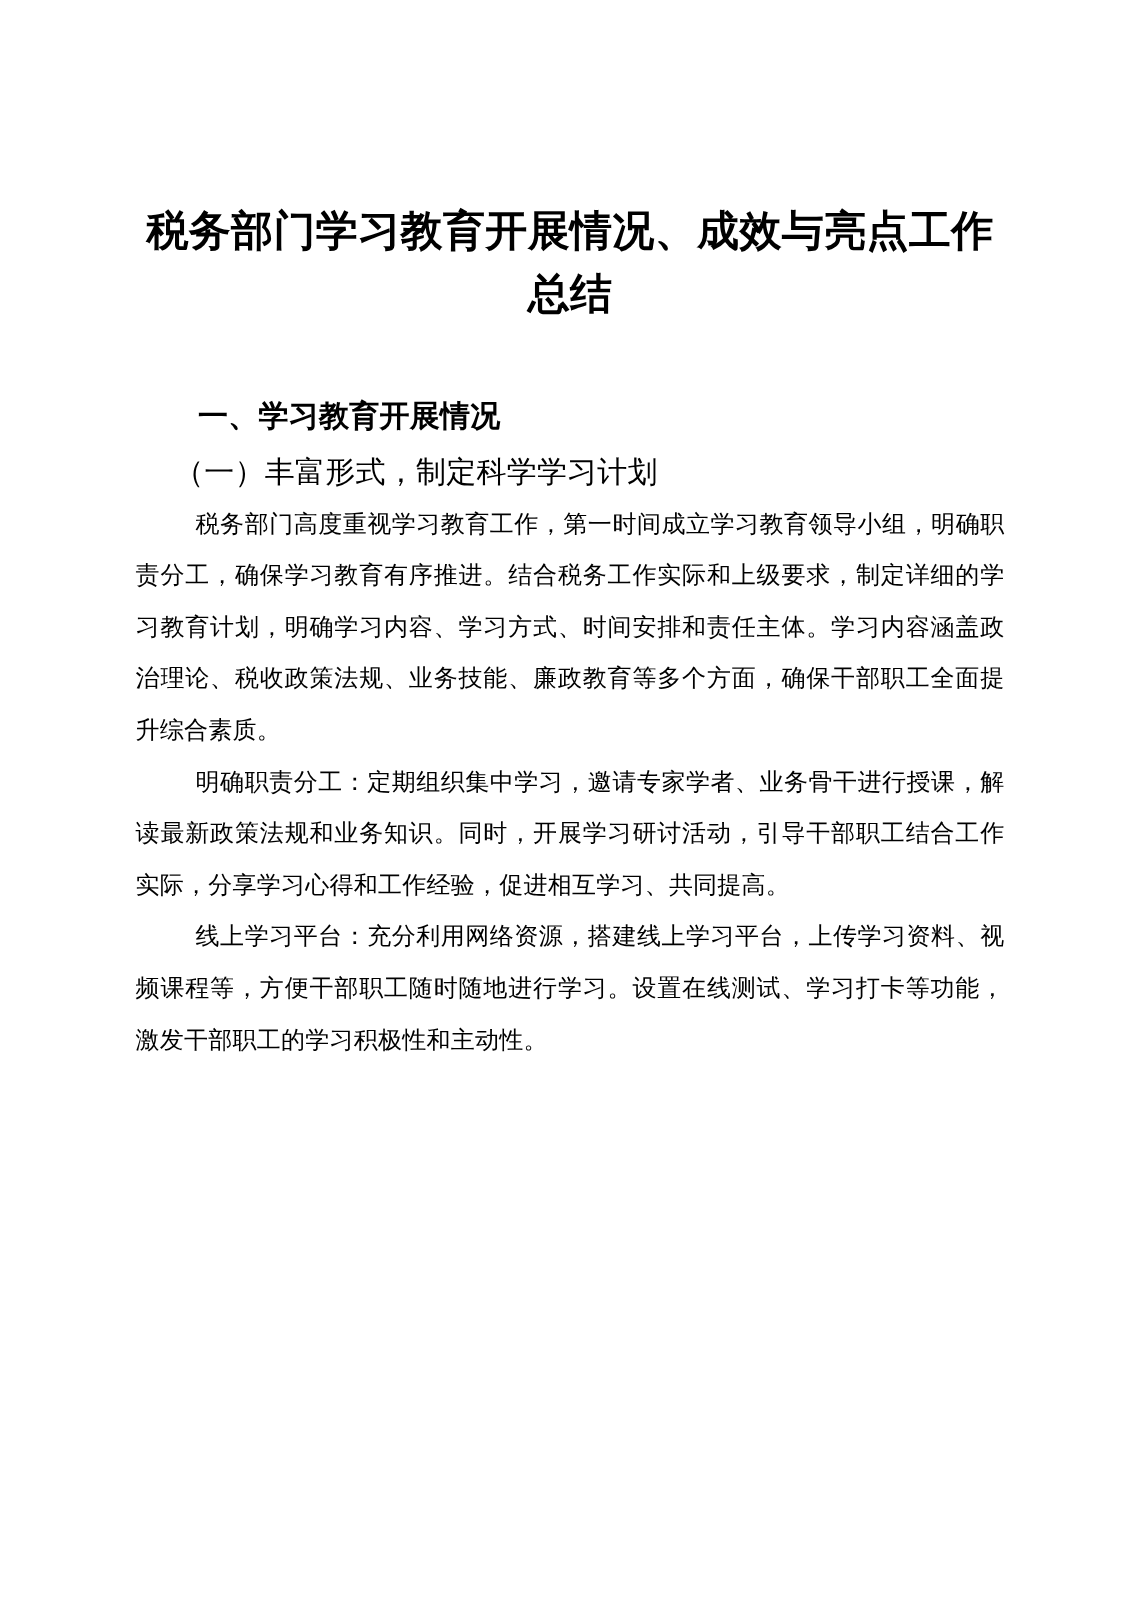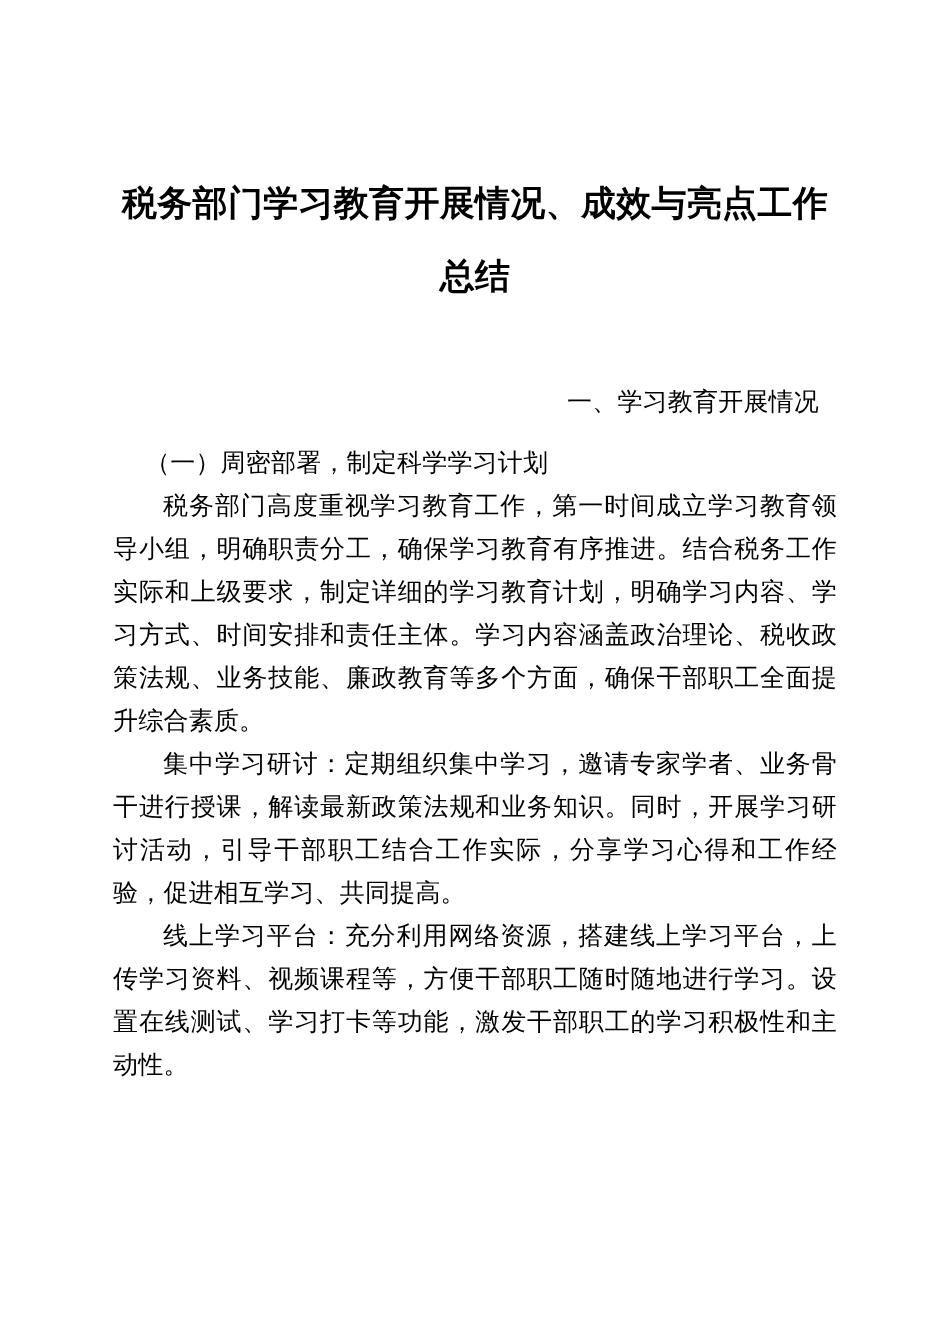--- a/index.html
+++ b/index.html
@@ -32,57 +32,56 @@
     left: 113px;
     top: 0;
     width: 724px;
   }
 
   
   .doc-title {
     font-family: "Liberation Sans", "DejaVu Sans", sans-serif;
     font-weight: 700;
     font-size: 35px;
-    line-height: 73px;
+    line-height: 53px;
     text-align: center;
     letter-spacing: 0.3px;
     margin: 0;
     padding-top: 166px;
     width: 724px;
   }
 
   
   .section-heading {
     font-family: "Liberation Sans", "DejaVu Sans", sans-serif;
-    font-weight: 400;
+    font-weight: 700;
     font-size: 25px;
     line-height: 43px;
-    margin: 18px;
+    margin: 4px;
     padding-top: 50px;
     text-indent: 48px;
     letter-spacing: 0.2px;
-    text-align: right;
   }
 
   
   .sub-heading {
     font-family: "Liberation Serif", "DejaVu Serif", serif;
     font-weight: 400;
     font-size: 25px;
     line-height: 43px;
     margin: 0;
     text-indent: 32px;
     letter-spacing: 0.2px;
   }
 
   
   .body-par {
     font-family: "Liberation Serif", "DejaVu Serif", serif;
     font-weight: 400;
-    font-size: 25px;
+    font-size: 20px;
     line-height: 43px;
     margin: 0;
     text-indent: 50px;
     text-align: justify;
     text-justify: inter-ideograph;
     letter-spacing: 0.2px;
   }
 
   .body-par:last-child {
     text-align: justify;
@@ -93,24 +92,24 @@
 
 <div class="page">
   <div class="content">
 
     <h1 class="doc-title">
       <span>税务部门学习教育开展情况、成效与亮点工作</span><span>总结</span>
     </h1>
 
     <h2 class="section-heading">一、学习教育开展情况</h2>
 
-    <h3 class="sub-heading">（一）周密部署，制定科学学习计划</h3>
+    <h3 class="sub-heading">（一）丰富形式，制定科学学习计划</h3>
 
     <p class="body-par">税务部门高度重视学习教育工作，第一时间成立学习教育领导小组，明确职责分工，确保学习教育有序推进。结合税务工作实际和上级要求，制定详细的学习教育计划，明确学习内容、学习方式、时间安排和责任主体。学习内容涵盖政治理论、税收政策法规、业务技能、廉政教育等多个方面，确保干部职工全面提升综合素质。</p>
 
 
-    <p class="body-par">集中学习研讨：定期组织集中学习，邀请专家学者、业务骨干进行授课，解读最新政策法规和业务知识。同时，开展学习研讨活动，引导干部职工结合工作实际，分享学习心得和工作经验，促进相互学习、共同提高。</p>
+    <p class="body-par">明确职责分工：定期组织集中学习，邀请专家学者、业务骨干进行授课，解读最新政策法规和业务知识。同时，开展学习研讨活动，引导干部职工结合工作实际，分享学习心得和工作经验，促进相互学习、共同提高。</p>
 
     <p class="body-par">线上学习平台：充分利用网络资源，搭建线上学习平台，上传学习资料、视频课程等，方便干部职工随时随地进行学习。设置在线测试、学习打卡等功能，激发干部职工的学习积极性和主动性。</p>
 
 
   </div>
 </div>
 
 </body></html>

